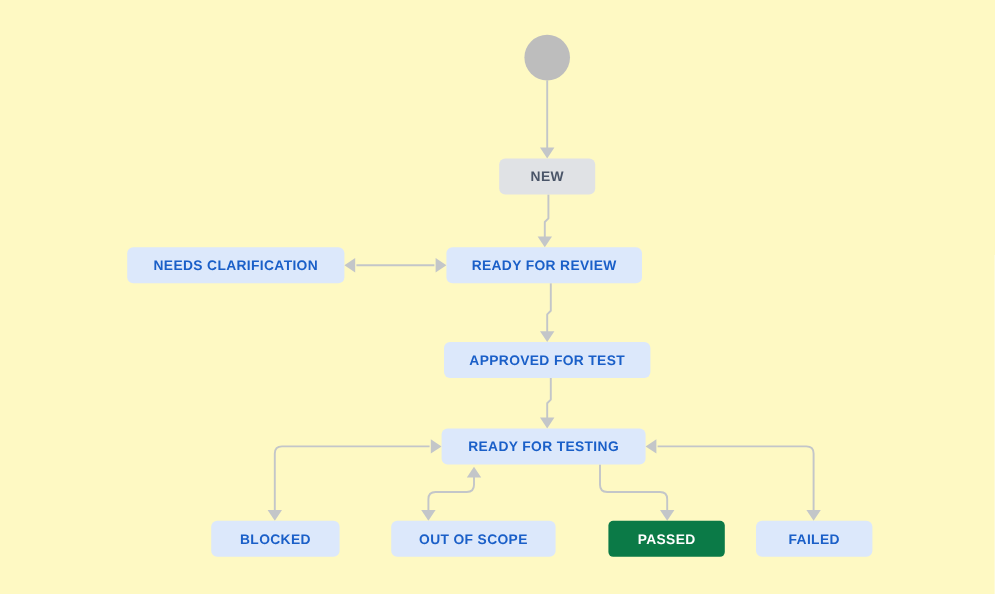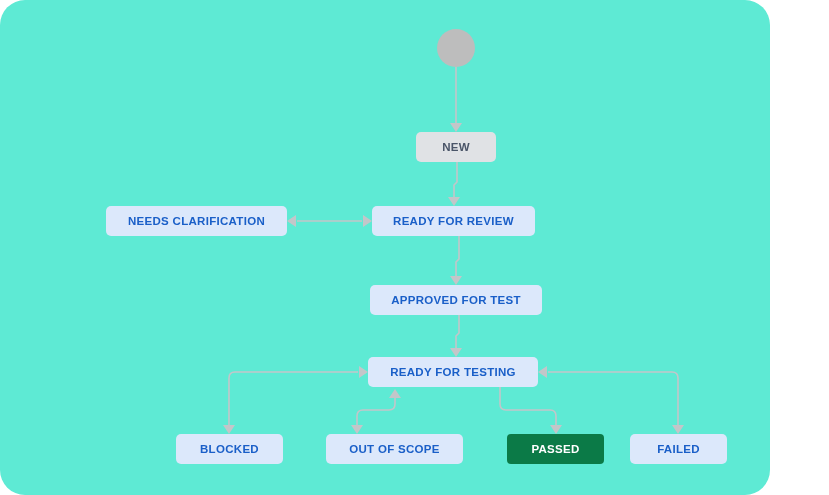--- a/index.html
+++ b/index.html
@@ -6,25 +6,24 @@
   html, body {
     margin: 0;
     padding: 0;
     background: #ffffff;
   }
   body {
     font-family: "Liberation Sans", sans-serif;
   }
   #diagram-root {
     position: relative;
-    width: 770px;
+    width: 829px;
     height: 495px;
-    background: #5eead4;
+    background: #fef9c3;
     overflow: hidden;
-    border-radius: 25px;
   }
   svg.flow-canvas {
     position: absolute;
     top: 0;
     left: 0;
     width: 829px;
     height: 495px;
     display: block;
   }
   .node-label {

